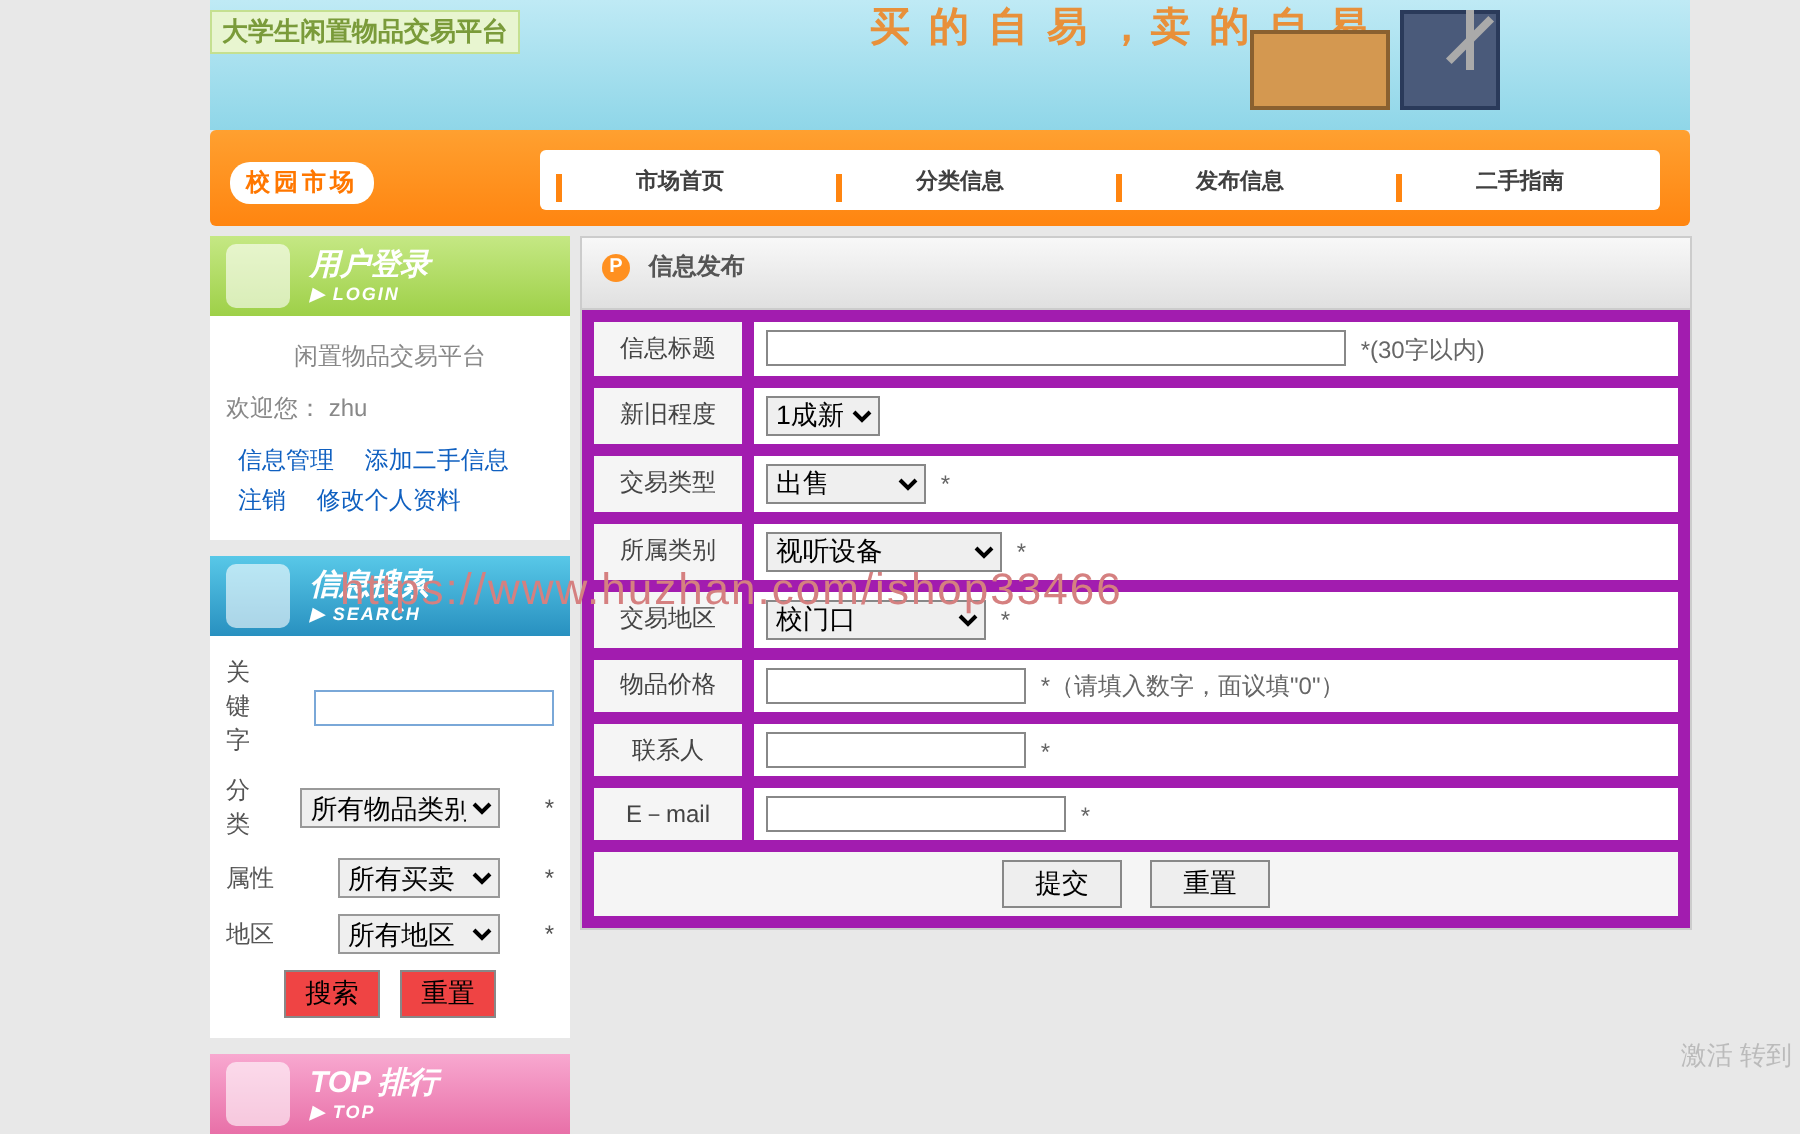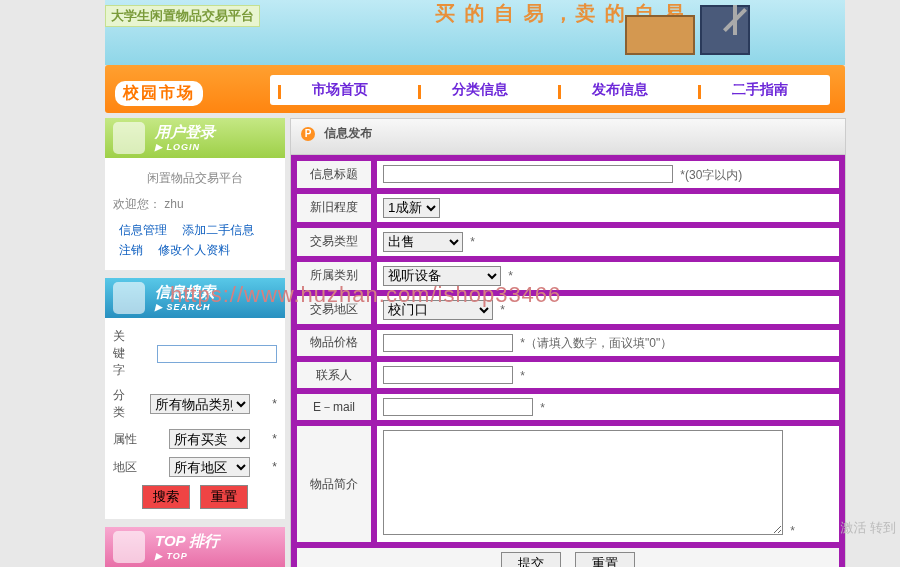--- a/index.html
+++ b/index.html
@@ -8,23 +8,23 @@
 .banner { position: absolute; left: 105px; top: 0; width: 740px; height: 65px; background: linear-gradient(#bfeaf5, #8fd6e8); }
 .site-title-box { position: absolute; left: 105px; top: 5px; width: 155px; height: 22px; background: #e8f5d0; border: 1px solid #c5e090; color: #7a9b3a; font-weight: bold; text-align: center; line-height: 20px; font-size: 13px; }
 .banner-text { position: absolute; left: 330px; top: 0; width: 400px; color: #e8903a; font-size: 20px; font-weight: bold; letter-spacing: 2px; }
 .buildings { position: absolute; right: 40px; top: 5px; width: 180px; height: 55px; }
 .bld1 { position: absolute; left: 0; top: 10px; width: 70px; height: 40px; background: #d49850; border: 2px solid #8a6030; }
 .bld2 { position: absolute; left: 75px; top: 0; width: 50px; height: 50px; background: #4a5a7a; border: 2px solid #2a3a5a; }
 .windmill { position: absolute; left: 95px; top: 5px; width: 30px; height: 30px; }
 .windmill::before, .windmill::after { content: ''; position: absolute; left: 13px; top: -5px; width: 4px; height: 30px; background: #aaa; }
 .windmill::after { transform: rotate(45deg); }
 .nav-wrap { position: absolute; left: 105px; top: 65px; width: 740px; height: 48px; background: linear-gradient(#ffa030, #ff8510); border-radius: 3px; }
-.nav-logo { position: absolute; left: 10px; top: 16px; background: #fff; color: #ff7700; font-weight: bold; font-size: 16px; padding: 2px 8px; border-radius: 10px; letter-spacing: 2px; }
+.nav-logo { position: absolute; left: 10px; top: 16px; background: #fff; color: #ff7700; font-weight: bold; font-size: 12px; padding: 2px 8px; border-radius: 10px; letter-spacing: 2px; }
 .nav-bar { position: absolute; left: 165px; top: 10px; width: 560px; height: 30px; background: #fff; border-radius: 3px; display: flex; align-items: center; }
-.nav-item { flex: 1; text-align: center; font-weight: bold; color: #6d28d9; font-size: 14px; cursor: pointer; position: relative; }
+.nav-item { flex: 1; text-align: center; font-weight: bold; color: #404040; font-size: 11px; cursor: pointer; position: relative; }
 .nav-item::before { content: ''; position: absolute; left: 8px; top: 4px; width: 3px; height: 14px; background: #ff8510; }
 .left-col { position: absolute; left: 105px; top: 118px; width: 180px; }
 .panel-hdr { height: 40px; color: #fff; font-weight: bold; font-size: 15px; position: relative; padding-left: 50px; padding-top: 5px; font-style: italic; }
 .panel-hdr .sub { font-size: 9px; display: block; letter-spacing: 1px; }
 .login-hdr { background: linear-gradient(#c5e884, #9ed048); }
 .search-hdr { background: linear-gradient(#58c8e8, #2890c0); }
 .top-hdr { background: linear-gradient(#f8a8d0, #e870a8); }
 .panel-icon { position: absolute; left: 8px; top: 4px; width: 32px; height: 32px; background: rgba(255,255,255,0.6); border-radius: 5px; }
 .login-body { background: #fff; padding: 10px 8px; color: #666; line-height: 20px; }
 .login-body a { color: #1060c0; text-decoration: none; margin: 0 6px; cursor: pointer; }
@@ -152,24 +152,20 @@
           </tr>
       <tr>
             <td class="lbl">联系人</td>
           <td><input type="text" style="width: 130px;"> <span class="hint">*</span></td>
           </tr>
       <tr>
             <td class="lbl">E－mail</td>
           <td><input type="text" style="width: 150px;"> <span class="hint">*</span></td>
           </tr>
       <tr>
-            <td class="lbl">物品简介</td>
-          <td><textarea style="width: 400px; height: 105px;"></textarea> <span class="hint">*</span></td>
-          </tr>
-      <tr>
             <td colspan="2" class="submit-row">
         <button>提交</button>
         <button>重置</button>
       </td>
           </tr>
     </tbody>
       </table>
   </div>
 
   <div class="watermark">https://www.huzhan.com/ishop33466</div>

